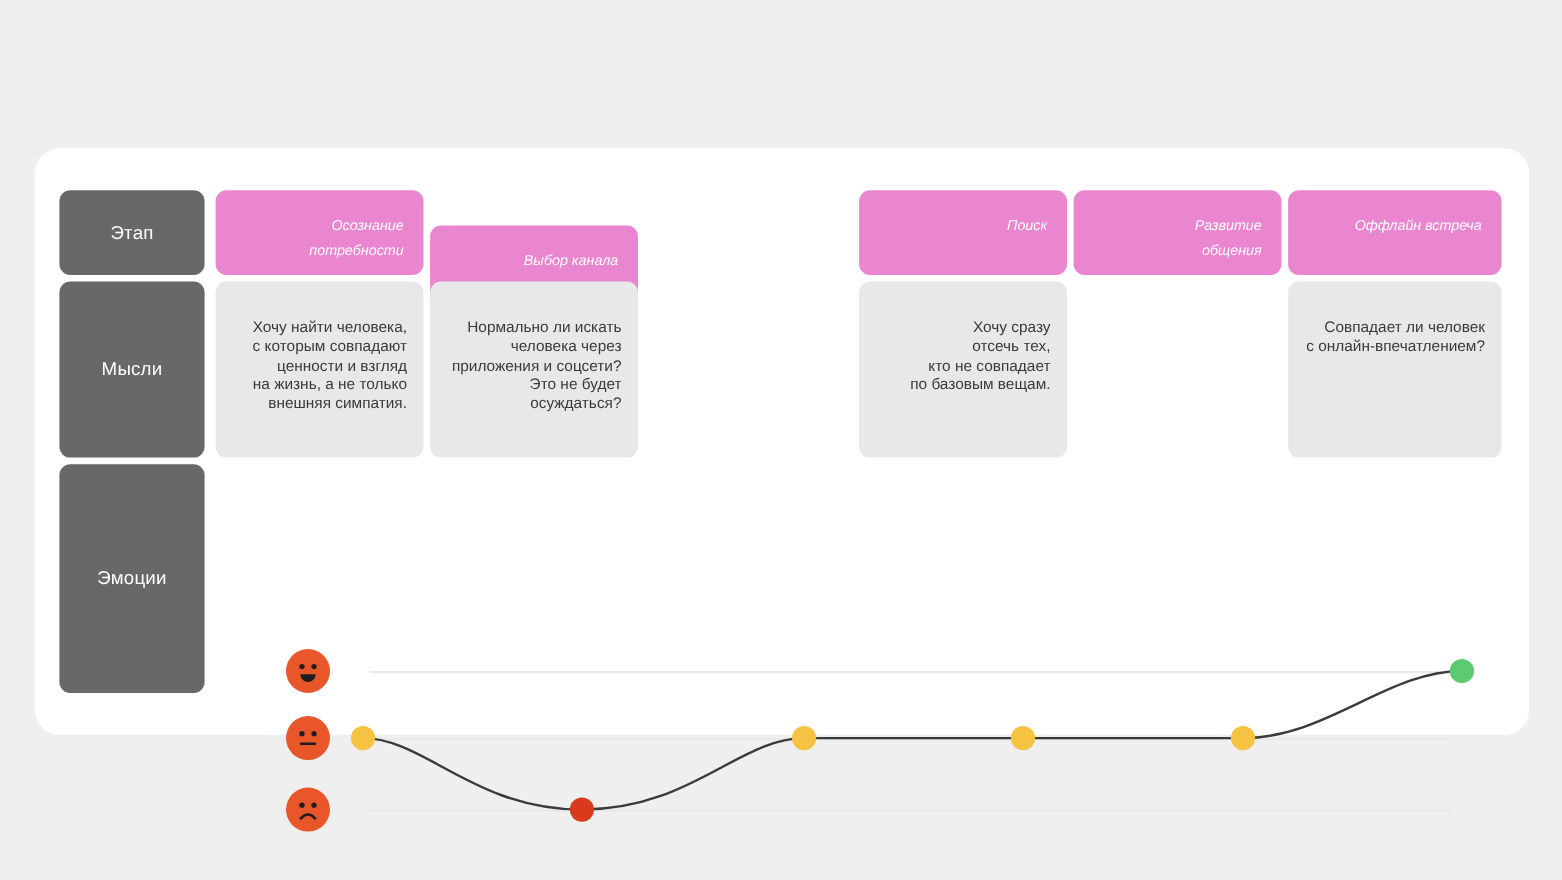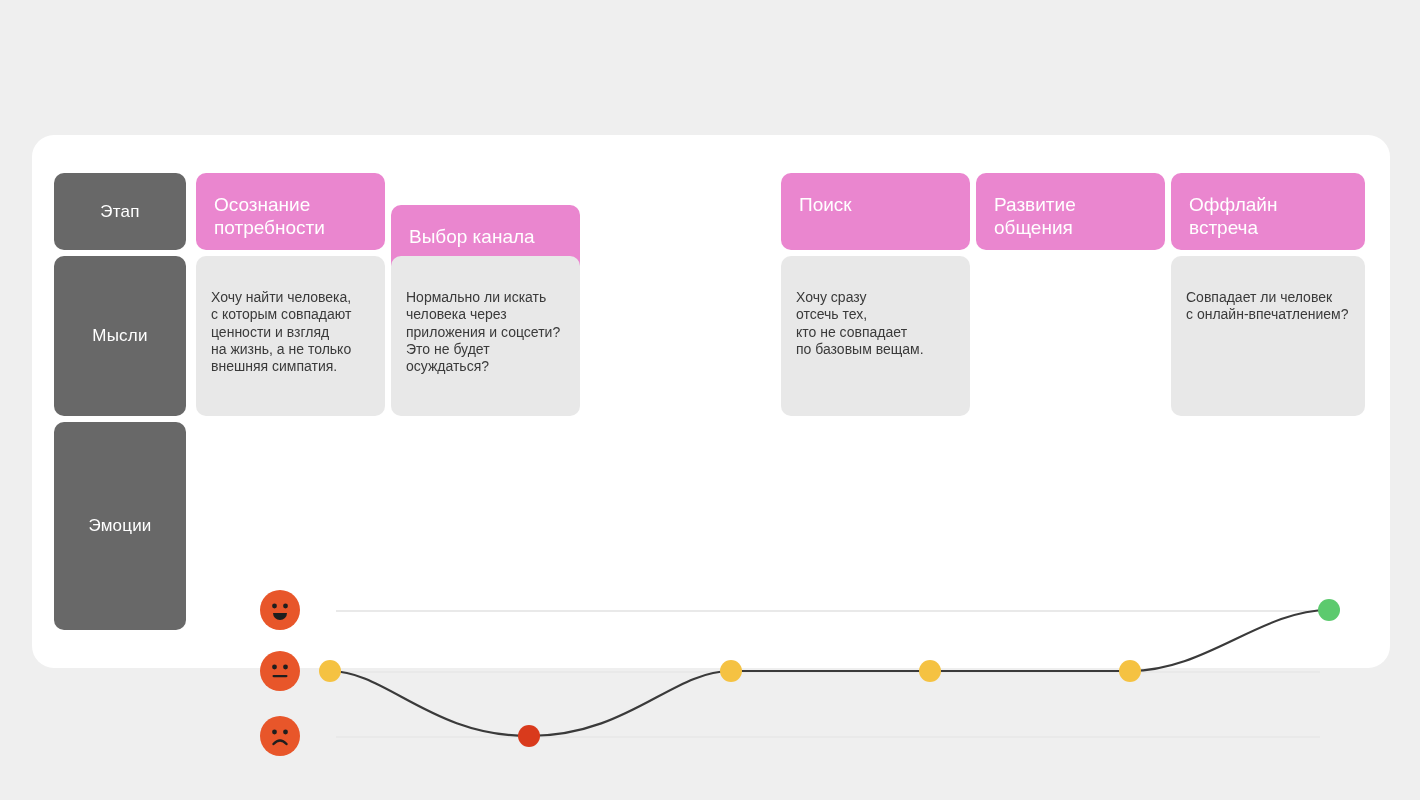--- a/index.html
+++ b/index.html
@@ -12,42 +12,44 @@
   }
 
   #panel {
     position: absolute;
     left: 32px;
     top: 135px;
     width: 1358px;
     height: 533px;
     background: #FFFFFF;
     border-radius: 22px;
+    text-align: right;
   }
 
   
   .card {
     position: absolute;
     border-radius: 10px;
   }
   .row-label {
     background: #686868;
     color: #FFFFFF;
     display: flex;
     align-items: center;
     justify-content: center;
     font-size: 17px;
     letter-spacing: .2px;
   }
   .stage-head {
     background: #EA86CF;
     color: #FFFFFF;
-    font-size: 19px;
+    font-size: 13px;
     line-height: 23px;
     padding: 20px 18px 0 18px;
+    font-style: italic;
   }
   .thought {
     background: #E8E8E8;
     color: #3A3A3A;
     font-size: 14px;
     line-height: 17.2px;
     padding: 16px 15px 0 15px;
     white-space: pre-line;
   }
 

